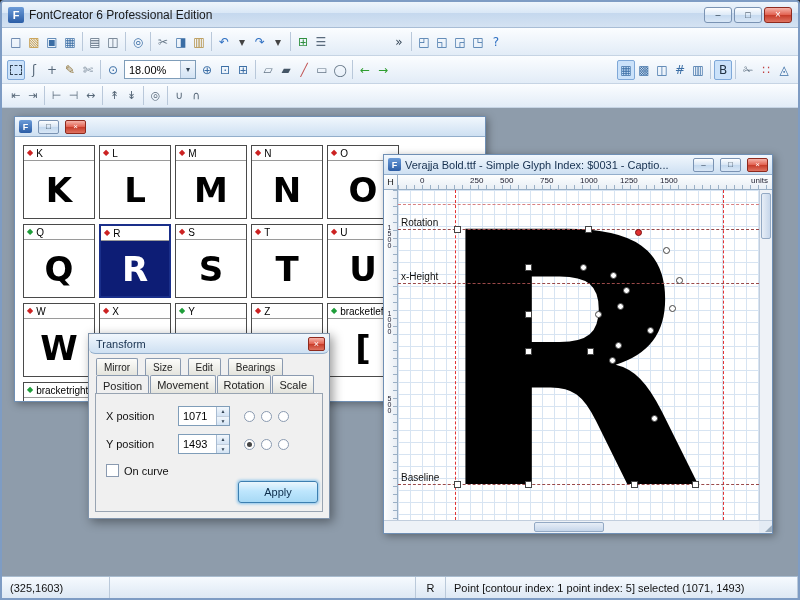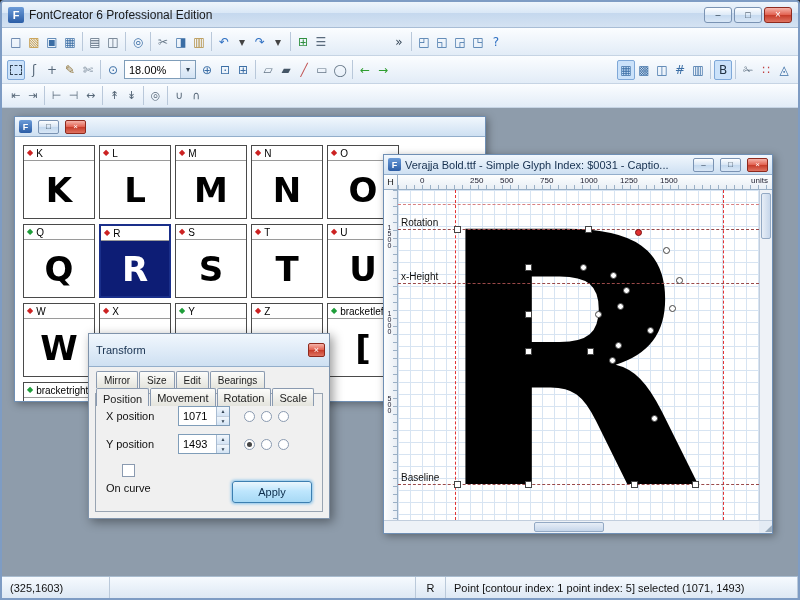--- a/index.html
+++ b/index.html
@@ -67,45 +67,45 @@
 .glyphsvg{position:absolute;left:0;top:0;}
 .bigglyph{font-family:"DejaVu Sans",sans-serif;font-weight:bold;font-size:350px;fill:#000;}
 .vguide{position:absolute;top:0;bottom:0;width:0;border-left:1px dashed #e23333;}
 .hguide{position:absolute;left:0;right:0;height:0;border-top:1px dashed #9a4a4a;}
 .hguide.extra{border-top:1px dashed #d98080;}
 .guidelabel{position:absolute;left:3px;font-size:10px;color:#111;}
 .pt{position:absolute;width:7px;height:7px;background:#fff;border:1px solid #444;}
 .ptc{border-radius:50%;}
 .ptr{background:#e03030;border-color:#7a1010;border-radius:50%;}
 .dialog{position:absolute;left:86px;top:225px;width:242px;height:186px;z-index:3;background:#f0f0f0;border:1px solid #7f93ab;box-shadow:3px 3px 10px rgba(0,0,0,.4);}
-.dtitle{height:33px;display:flex;align-items:center;padding:0 4px 0 7px;background:linear-gradient(#f1f7fd,#cee0f2);border-bottom:1px solid #93aecb;font-size:11px;color:#16304f;}
+.dtitle{height:20px;display:flex;align-items:center;padding:0 4px 0 7px;background:linear-gradient(#f1f7fd,#cee0f2);border-bottom:1px solid #93aecb;font-size:11px;color:#16304f;border-radius:6px;}
 .dtext{flex:1;}
 .dclose{width:17px;height:14px;border:1px solid #8e2a1e;border-radius:2px;background:linear-gradient(#f5b3a9,#e2604f 50%,#c63a28 51%,#df7361);color:#fff;font-size:9px;display:flex;align-items:center;justify-content:center;}
 .dtabs{display:flex;padding-left:7px;position:relative;white-space:nowrap;overflow:hidden;}
-#tabs-back{margin-top:4px;}
+#tabs-back{margin-top:4px;gap:6px;}
 #tabs-back .tab{height:17px;font-size:10px;padding:0 7px;}
 #tabs-front{z-index:2;}
 .tab{border:1px solid #8a9ab0;border-bottom:none;border-radius:2px 2px 0 0;background:linear-gradient(#fcfcfa,#e4e4dd);padding:0 6px;font-size:11px;display:flex;align-items:center;height:18px;margin-right:1px;color:#222;}
 .tab.active{background:#f0f0f0;height:20px;margin-bottom:-2px;position:relative;}
 .dpanel{position:absolute;left:6px;right:6px;top:59px;bottom:6px;border:1px solid #98a4b2;background:#f0f0f0;}
 .frow{position:absolute;left:10px;display:flex;align-items:center;}
 .frow.x{top:12px;}
 .frow.y{top:40px;}
 .flabel{width:72px;font-size:11px;color:#111;}
 .spin{width:52px;height:20px;background:#fff;border:1px solid #7f9db9;display:flex;}
 .spinval{flex:1;font-size:11px;padding:3px 0 0 4px;}
 .spinbtns{width:13px;display:flex;flex-direction:column;border-left:1px solid #a9bcd2;}
 .su,.sd{flex:1;font-size:5px;display:flex;align-items:center;justify-content:center;background:linear-gradient(#f2f7fc,#d3e3f4);color:#345;}
 .su{border-bottom:1px solid #c2cedd;}
 .radiorow{display:flex;gap:6px;margin-left:14px;}
 .radio{width:11px;height:11px;border-radius:50%;border:1px solid #8a9ab0;background:#fff;position:relative;}
 .radio.checked::after{content:"";position:absolute;inset:2px;border-radius:50%;background:#444;}
-.chkrow{position:absolute;left:10px;top:70px;display:flex;align-items:center;gap:5px;font-size:11px;color:#111;flex-direction:column;}
+.chkrow{position:absolute;left:10px;top:70px;display:flex;align-items:center;gap:5px;font-size:11px;color:#111;}
 .chk{width:13px;height:13px;border:1px solid #8a9ab0;background:#fff;}
-.apply{position:absolute;right:10px;bottom:8px;width:80px;height:22px;border:1px solid #3c7fb1;border-radius:3px;background:linear-gradient(#eaf6fd,#bee6fd 45%,#a7d9f5);font-size:11px;color:#0b2c4a;box-shadow:0 0 3px 1px #86c2ea;}
+.apply{position:absolute;right:4px;bottom:8px;width:80px;height:22px;border:1px solid #3c7fb1;border-radius:3px;background:linear-gradient(#eaf6fd,#bee6fd 45%,#a7d9f5);font-size:11px;color:#0b2c4a;box-shadow:0 0 3px 1px #86c2ea;}
 .status{height:22px;flex:0 0 22px;display:flex;align-items:center;background:linear-gradient(#f6fafe,#dde8f4);border-top:1px solid #a9bccf;font-size:11px;color:#111;}
 .sseg{height:100%;display:flex;align-items:center;padding:0 8px;border-right:1px solid #bac9da;white-space:nowrap;overflow:hidden;}
 .s1{width:108px;}
 .s2{flex:1;}
 .s3{width:30px;justify-content:center;}
 .s4{width:352px;}
 .s5{width:118px;border-right:none;}
 </style>
 </head>
 <body>

